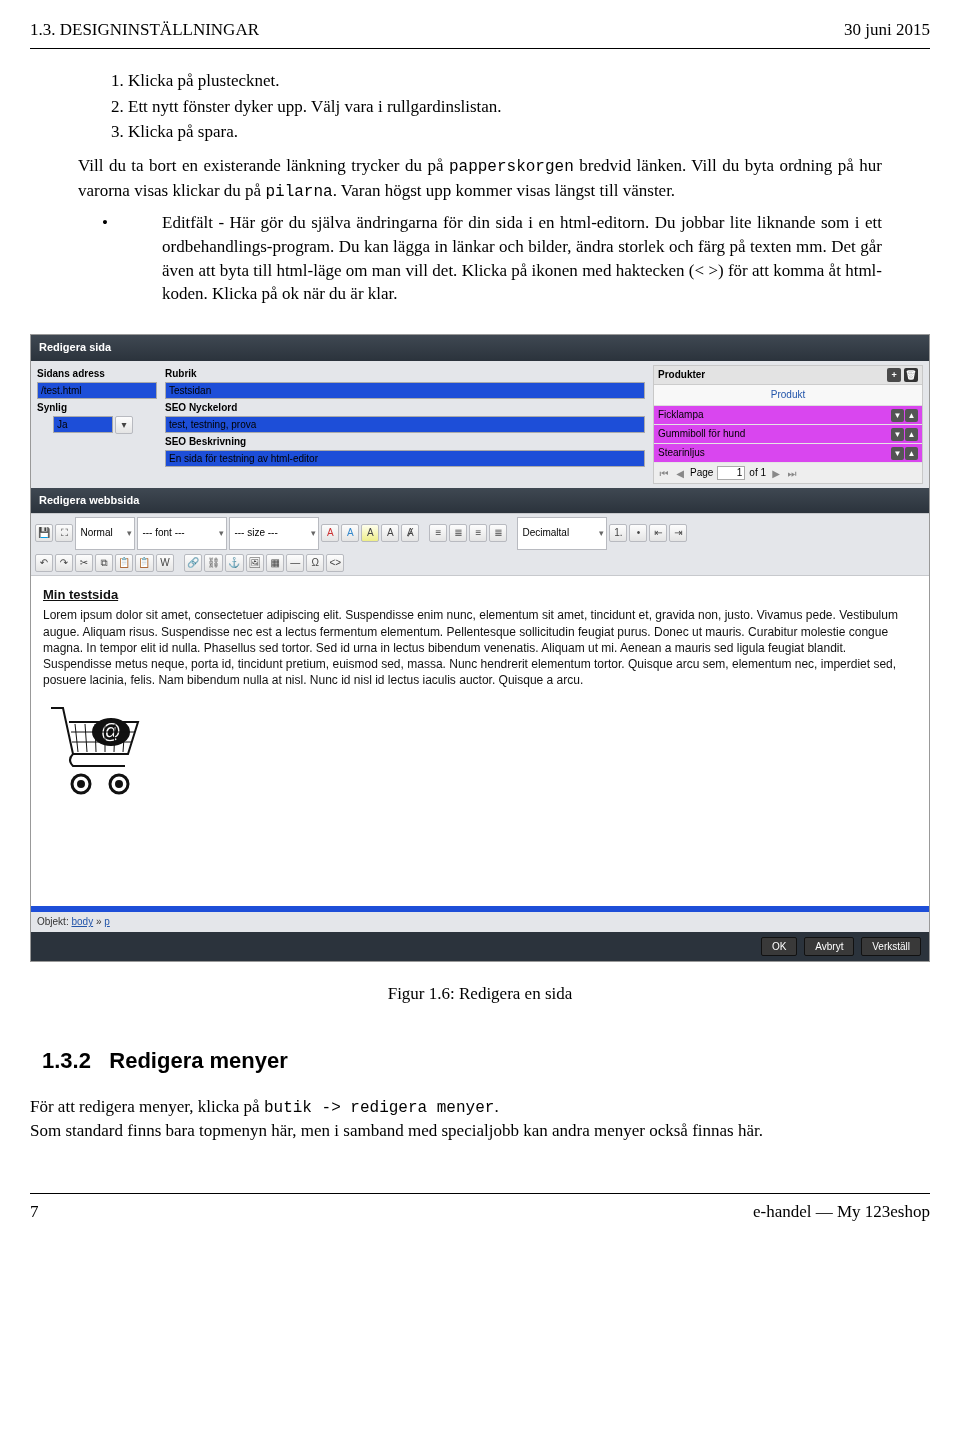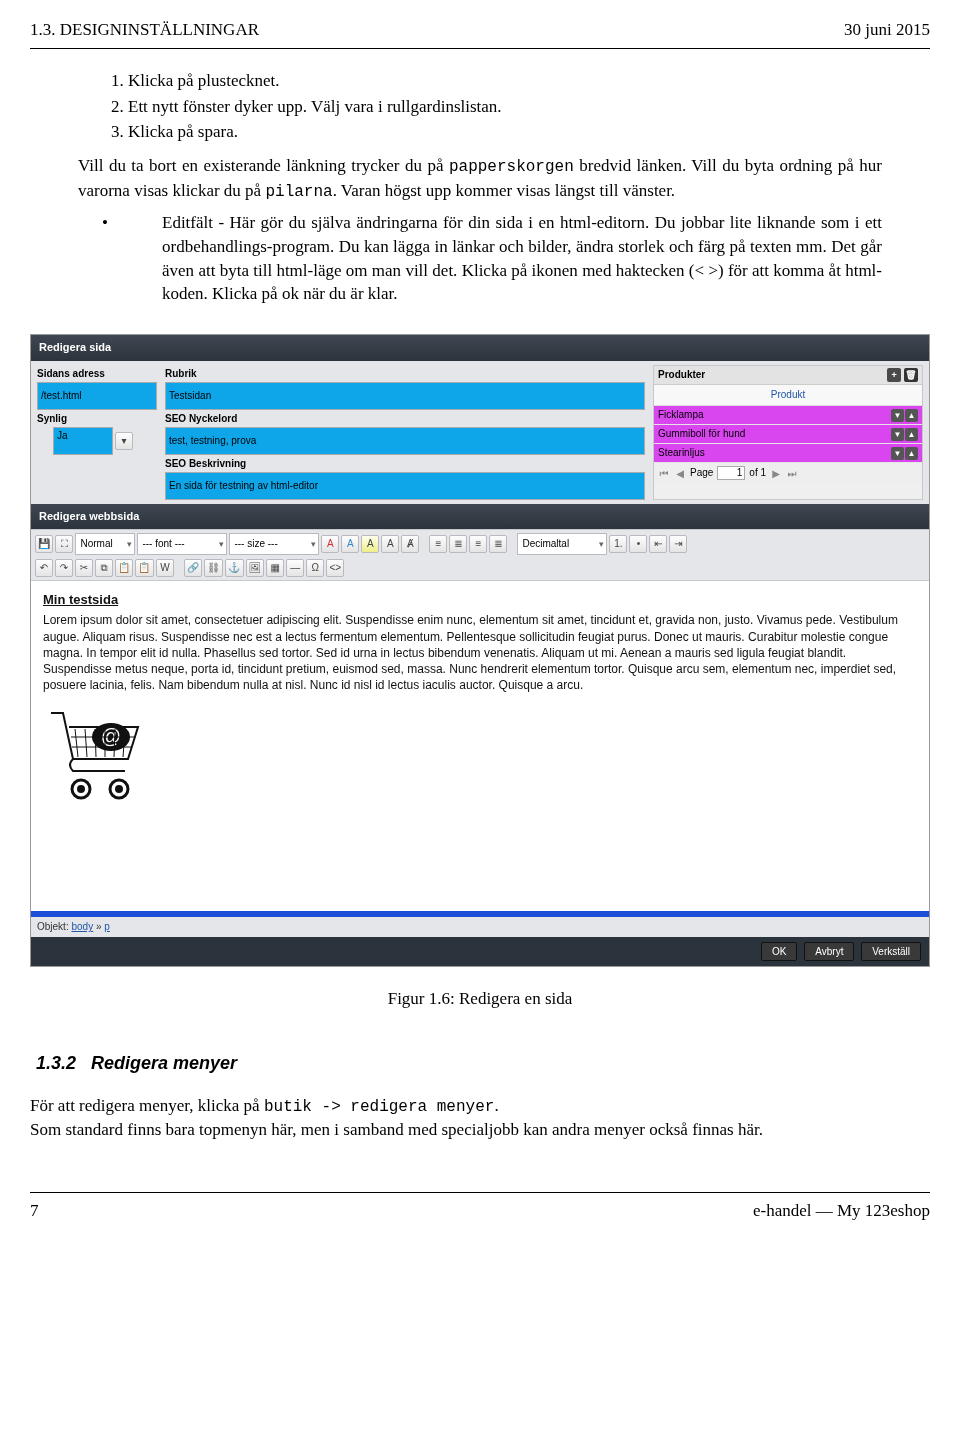--- a/index.html
+++ b/index.html
@@ -50,23 +50,23 @@
     display: flex;
     background: #e4e6ea;
     padding: 4px 6px;
     gap: 8px;
   }
   .col { flex: 1; }
   .col-narrow { flex: 0 0 120px; }
   .lbl { font-weight: bold; font-size: 10px; margin: 2px 0 1px; }
   .inp {
     width: 100%;
-    height: 28px;
+    height: 17px;
     border: 1px solid #aaa;
-    background: #0ea5e9;
+    background: #1d4ed8;
     font-size: 10px;
     padding: 0 3px;
     display: inline-block;
     line-height: 15px;
     font-family: inherit;
   }
   .sel { width: 60px; margin-left: 16px; }
   .rightpanel {
     flex: 0 0 270px;
     border: 1px solid #c8c8c8;
@@ -155,21 +155,21 @@
     justify-content: center;
     min-width: 18px; height: 18px;
     border: 1px solid #b8bac0;
     background: linear-gradient(#fdfdfd,#e4e4e4);
     font-size: 10px;
     padding: 0 2px;
     color: #444;
     border-radius: 2px;
   }
   .tsel {
-    height: 22px;
+    height: 33px;
     border: 1px solid #b8bac0;
     background: #fff;
     font-size: 10px;
     padding: 0 14px 0 4px;
     position: relative;
     display: inline-flex;
     align-items: center;
     min-width: 60px;
   }
   .tsel::after {
@@ -226,23 +226,22 @@
 
   .caption {
     text-align: center;
     font-size: 17px;
     margin: 20px 0 40px;
   }
 
   .section-head {
     font-family: Arial, Helvetica, sans-serif;
     font-weight: bold;
-    font-size: 18px;
-    margin: 30px 6px 18px;
-    font-style: italic;
+    font-size: 22px;
+    margin: 30px 12px 18px;
   }
 
   .footer-row {
     display: flex;
     justify-content: space-between;
     font-size: 17px;
     padding: 6px 0 20px;
   }
   .hr2 { border: none; border-top: 1px solid #000; margin-top: 50px; }
 </style>

